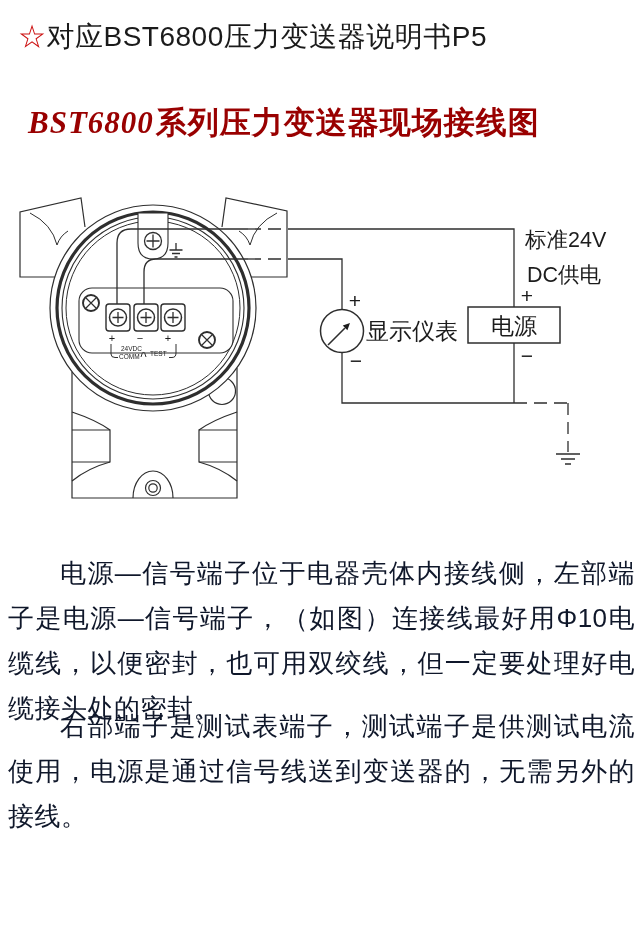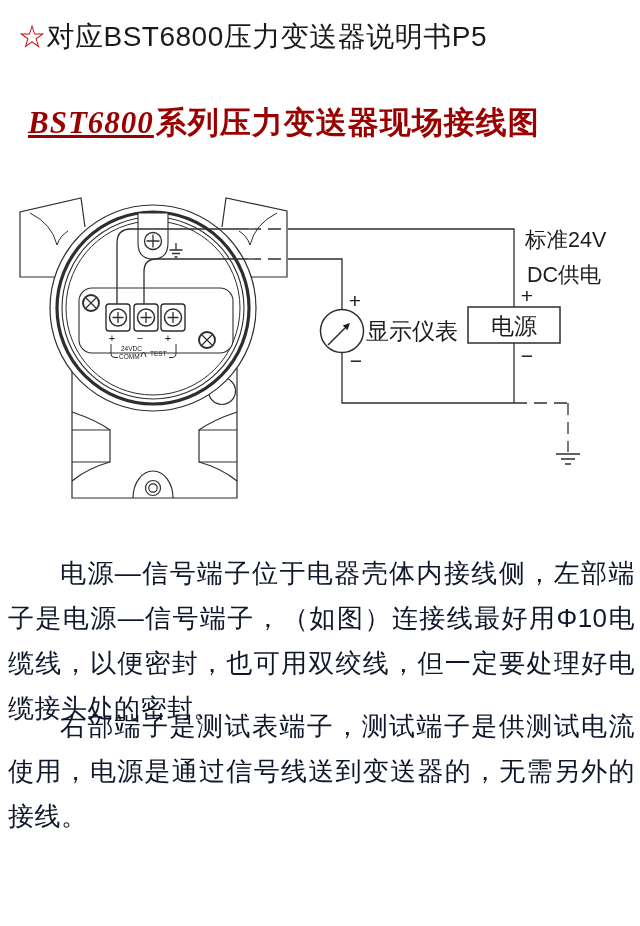--- a/index.html
+++ b/index.html
@@ -3,21 +3,21 @@
 <meta charset="utf-8">
 <style>
   html,body{margin:0;padding:0;background:#fff;}
   .page{position:relative;width:640px;height:926px;background:#ffffff;overflow:hidden;
         font-family:"Liberation Sans", sans-serif;color:#111;}
   .hdr{position:absolute;left:18px;top:20px;font-size:28px;line-height:34px;color:#1a1a1a;
        letter-spacing:0.5px;white-space:nowrap;}
   .hdr .star{color:#cc1111;}
   .doc-title{position:absolute;left:28px;top:102px;font-size:31px;font-weight:bold;
        color:#990000;font-family:"Liberation Serif", serif;white-space:nowrap;letter-spacing:1px;}
-  .doc-title .model{font-style:italic;margin-right:2px;text-decoration:underline;}
+  .doc-title .model{font-style:italic;margin-right:2px;}
   .diagram{position:absolute;left:0;top:186px;}
   .body-text{position:absolute;left:8px;width:627px;font-size:26px;line-height:45px;
        color:#0f172a;text-indent:2em;text-align:justify;letter-spacing:0.5px;}
   .p1{top:551px;}
   .p2{top:704px;}
   svg text{font-family:"Liberation Sans", sans-serif;fill:#1c1c1c;}
 </style>
 </head>
 <body>
 

